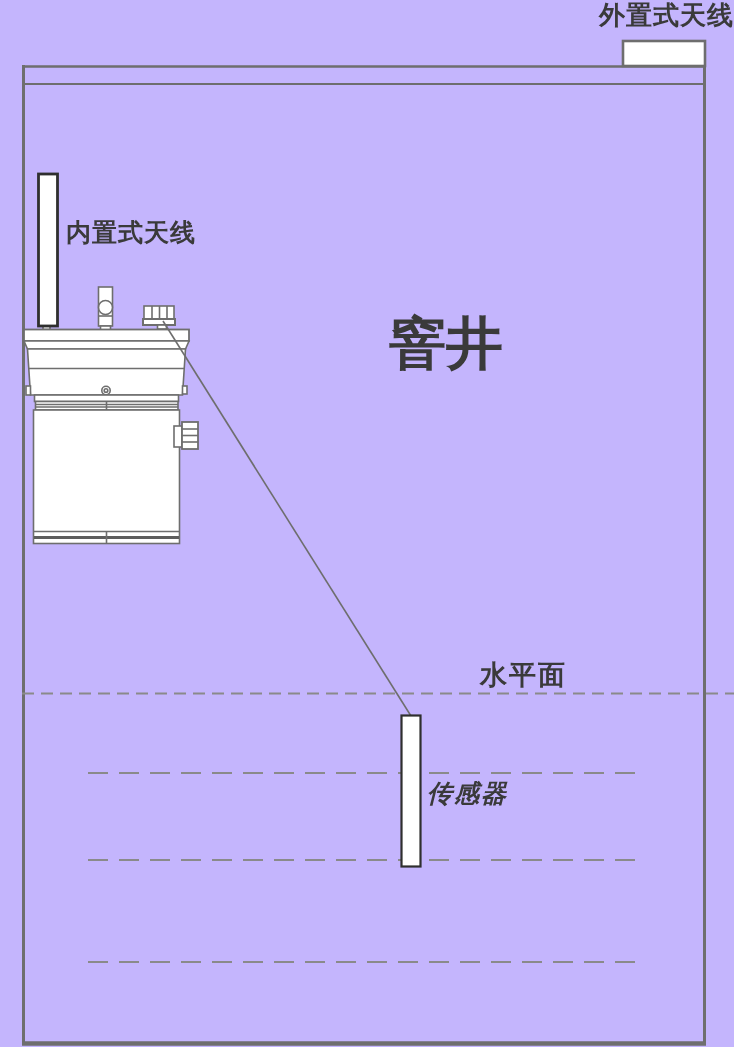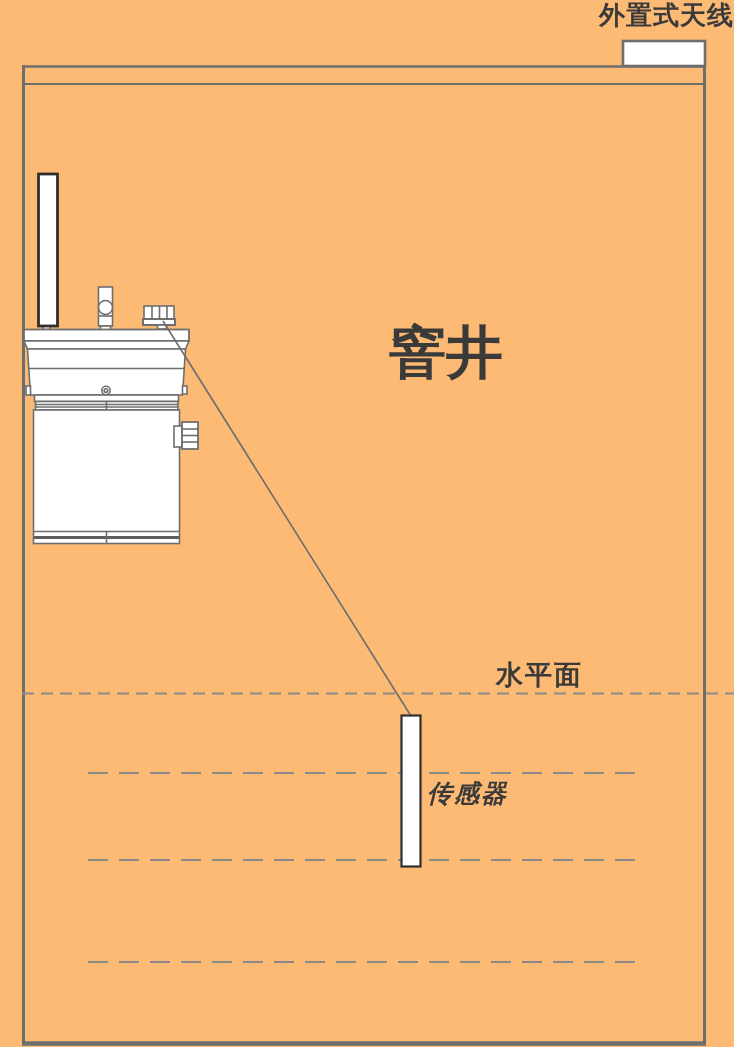--- a/index.html
+++ b/index.html
@@ -5,39 +5,39 @@
   html, body {
     margin: 0;
     padding: 0;
     background: #ffffff;
     font-family: "Liberation Sans", sans-serif;
   }
   .stage {
     position: relative;
     width: 734px;
     height: 1047px;
-    background: #fdba74;
+    background: #c4b5fd;
     overflow: hidden;
   }
   .stage svg {
     position: absolute;
     left: 0;
     top: 0;
   }
   .lbl {
     position: absolute;
     color: #3a3a3a;
     font-weight: bold;
     white-space: nowrap;
     line-height: 1;
   }
   .lbl-external { top: 2px;  right: 0;   font-size: 26px; letter-spacing: 1px; }
   .lbl-internal { top: 220px; left: 66px;  font-size: 25px; letter-spacing: 1px; }
-  .lbl-well     { top: 324px; left: 389px; font-size: 57px; letter-spacing: 0px; }
-  .lbl-water    { top: 662px; left: 496px; font-size: 27px; letter-spacing: 2px; }
+  .lbl-well     { top: 315px; left: 389px; font-size: 57px; letter-spacing: 0px; }
+  .lbl-water    { top: 662px; left: 480px; font-size: 27px; letter-spacing: 2px; }
   .lbl-sensor   { top: 781px; left: 427px; font-size: 25px; letter-spacing: 2px; font-style: italic; }
 </style>
 </head>
 <body>
 
 <div class="stage">
 
   <svg width="734" height="1047" viewBox="0 0 734 1047">
 
     <g stroke="#6e6e6e" fill="none">
@@ -108,16 +108,17 @@
     </g>
 
     <rect x="38.5" y="174" width="19" height="152" fill="#ffffff" stroke="#2f2f2f" stroke-width="2.8"></rect>
 
     <line x1="163" y1="321" x2="411" y2="716" stroke="#6e6e6e" stroke-width="1.6"></line>
 
     <rect x="401.5" y="715.5" width="19" height="151" fill="#ffffff" stroke="#2f2f2f" stroke-width="2.2"></rect>
   </svg>
 
   <div class="lbl lbl-external">外置式天线</div>
+  <div class="lbl lbl-internal">内置式天线</div>
   <div class="lbl lbl-well">窨井</div>
   <div class="lbl lbl-water">水平面</div>
   <div class="lbl lbl-sensor">传感器</div>
 </div>
 
 </body></html>

